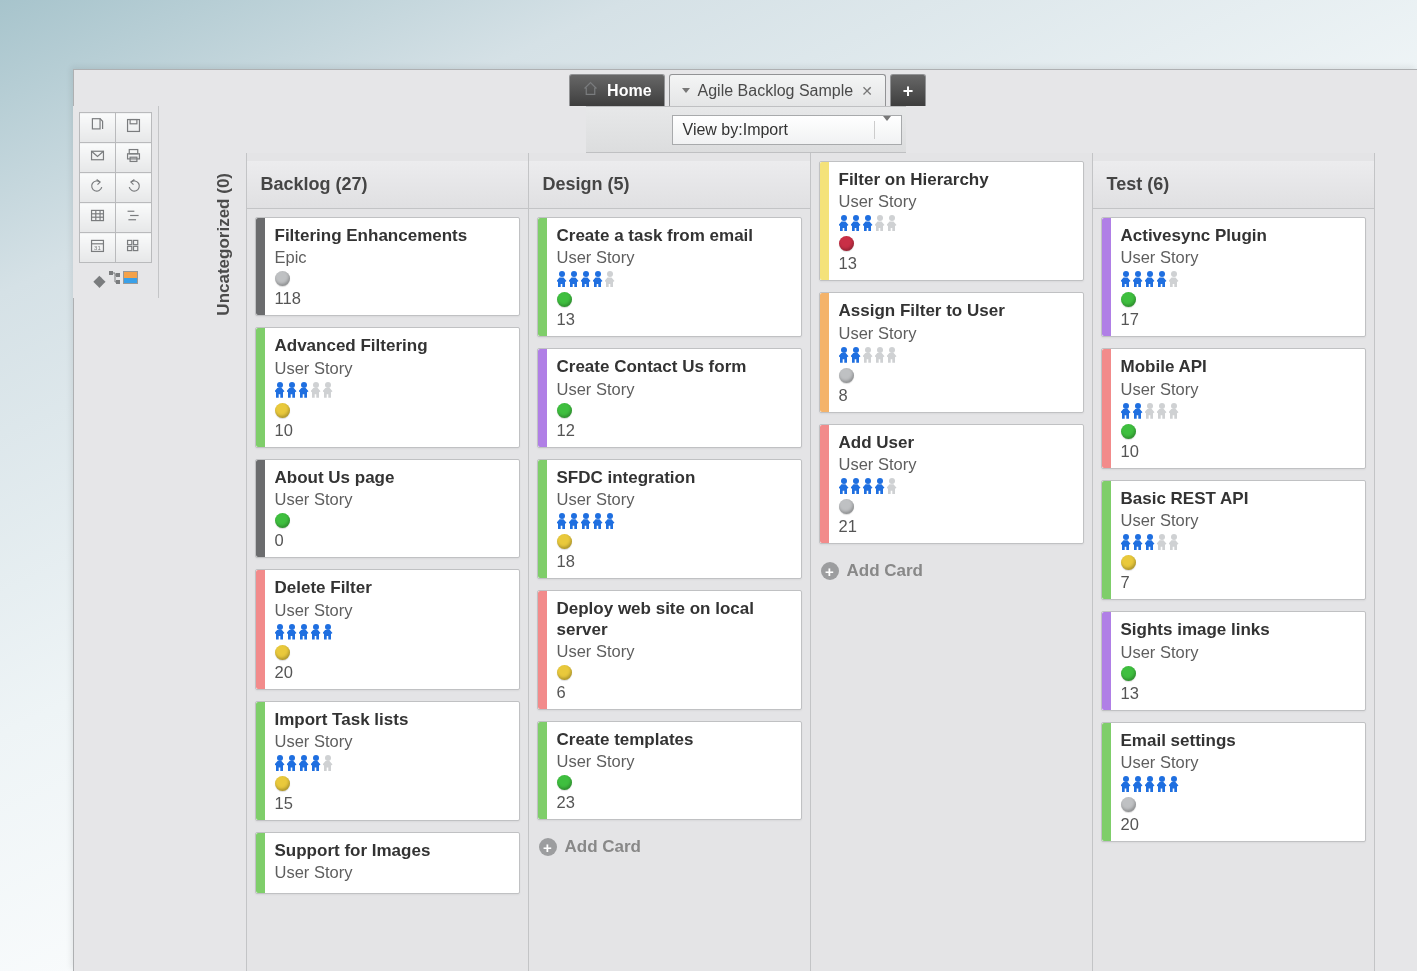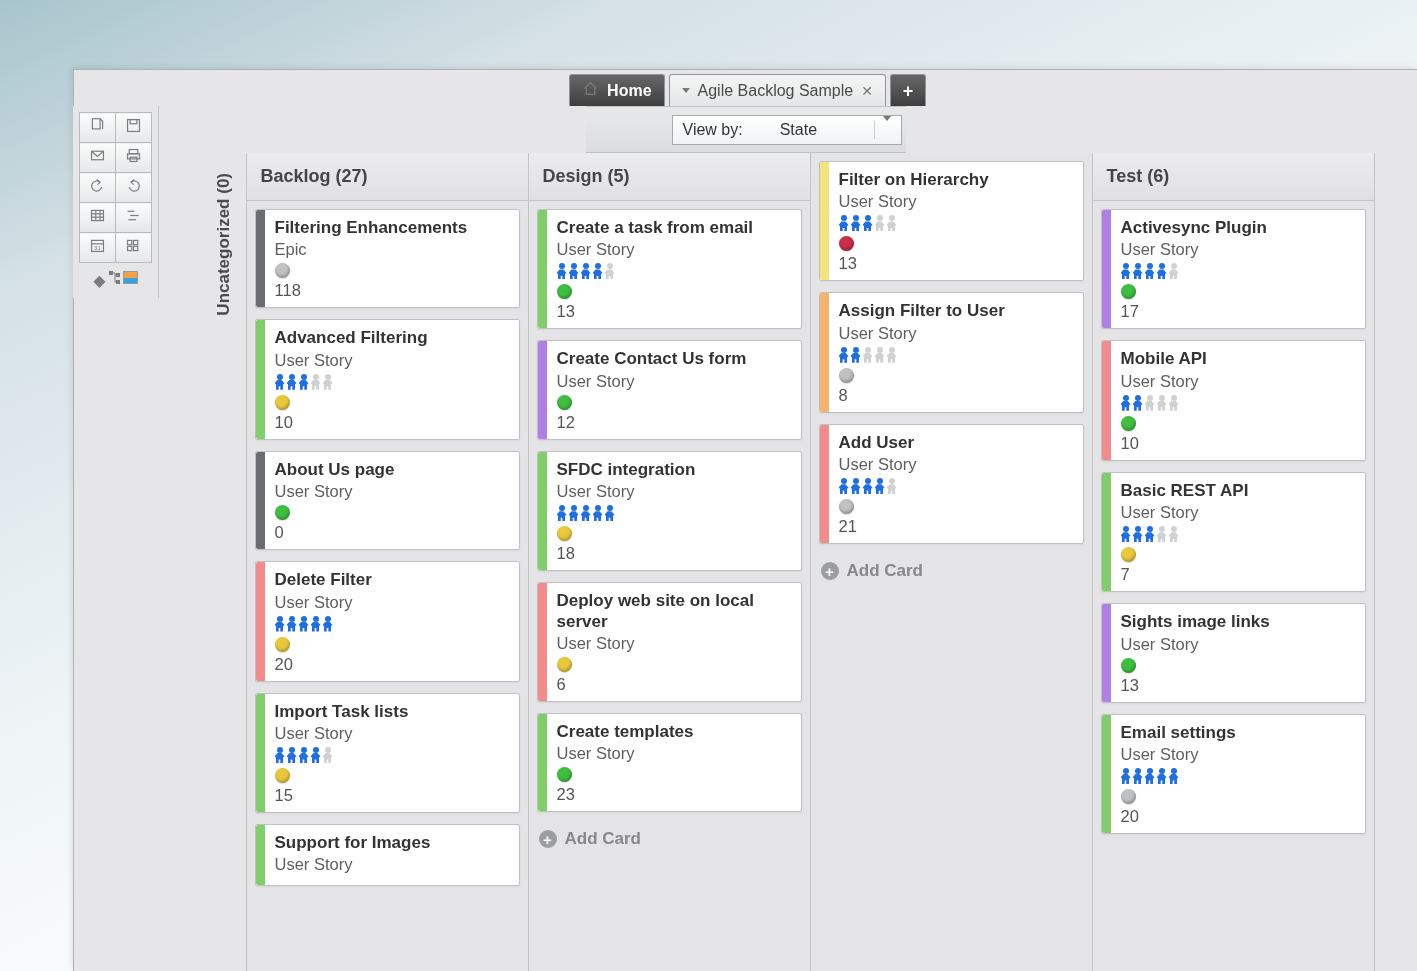--- a/index.html
+++ b/index.html
@@ -29,21 +29,21 @@
   .drop { width:0;height:0;border-left:4px solid transparent;border-right:4px solid transparent;border-top:5px solid #777; }
   .plus-glyph { color:#fff; font-size:18px; line-height:1; font-weight:bold; }
 
   
   .toolbar-row { height:47px; border-top:1px solid #bfc0c2; border-bottom:1px solid #bfc0c2;
     background:linear-gradient(#e7e8e9,#dcddde); display:flex; align-items:center; }
   .toolbar-row .spacer { flex:1; }
   .viewby {
     height:30px; border:1px solid #a8aaac; background:linear-gradient(#fff,#f1f2f3);
     display:flex; align-items:center; padding:0 10px; font-size:16px; color:#333;
-    margin-right:4px; min-width:230px; cursor:pointer;gap:37px;
+    margin-right:4px; min-width:230px; cursor:pointer;
   }
   .viewby .caret { margin-left:auto; border-left:1px solid #ccc; padding-left:8px; }
 
   
   .rail { position:absolute; left:-1px; top:36px; width:86px;
     background:#e6e6e8; border-right:1px solid #c4c5c7; padding-top:0; }
   .rail table { border-collapse:collapse; margin:6px; }
   .rail td {
     width:37px; height:30px; border:1px solid #b9babc;
     background:linear-gradient(#fafbfb,#e6e7e8); text-align:center;
@@ -63,20 +63,21 @@
 
   .columns { flex:1; display:flex; overflow:hidden; }
   .col {
     width:282px; flex:0 0 282px; border-right:1px solid #c3c4c6;
     display:flex; flex-direction:column; background:#e4e4e6; overflow:hidden;
   }
   .col-head {
     height:48px; display:flex; align-items:center; padding:0 14px;
     font-size:18px; font-weight:700; color:#454545; border-bottom:1px solid #c3c4c6;
     background:linear-gradient(#ececee,#e0e0e2);
+    margin-top:8px;
   }
   .col-body { padding:8px; overflow-y:hidden; }
 
   .card {
     background:#fff; border:1px solid #c0c1c3; border-radius:2px;
     margin-bottom:11px; display:flex; box-shadow:0 1px 2px rgba(0,0,0,.05);
     cursor:pointer;
   }
   .stripe { width:9px; flex:0 0 9px; border-radius:2px 0 0 2px; }
   .card-content { flex:1; padding:8px 18px 7px 10px; }
@@ -221,21 +222,21 @@
           </svg>
       </span>
       <span class="smallico" style="background:linear-gradient(#f4a24a,#f4a24a 50%,#3aa0e8 50%,#3aa0e8);border:1px solid #999"></span>
     </div>
   </div>
 
   <div class="toolbar-row" style="padding-left:86px">
     <div class="spacer"></div>
     <div class="viewby">
       <span>View by: </span>
-      <span>State</span>
+      <span>Import</span>
       <span class="caret"><span class="drop"></span></span>
     </div>
   </div>
 
   <div class="board-wrap">
     <div class="uncat">
       <span>Uncategorized (0)</span>
     </div>
     <div class="columns" id="columns">
         <div class="col">

